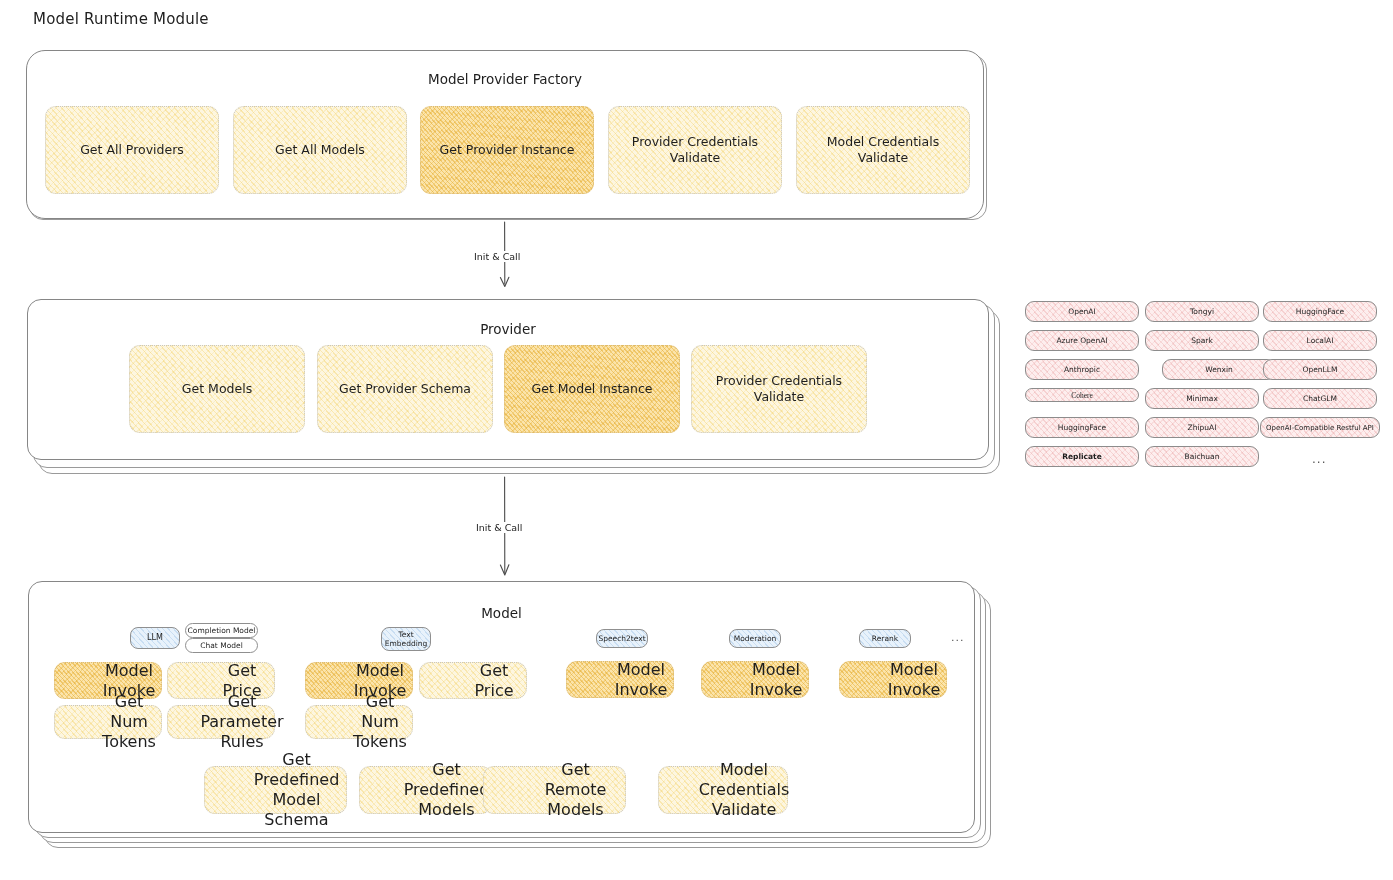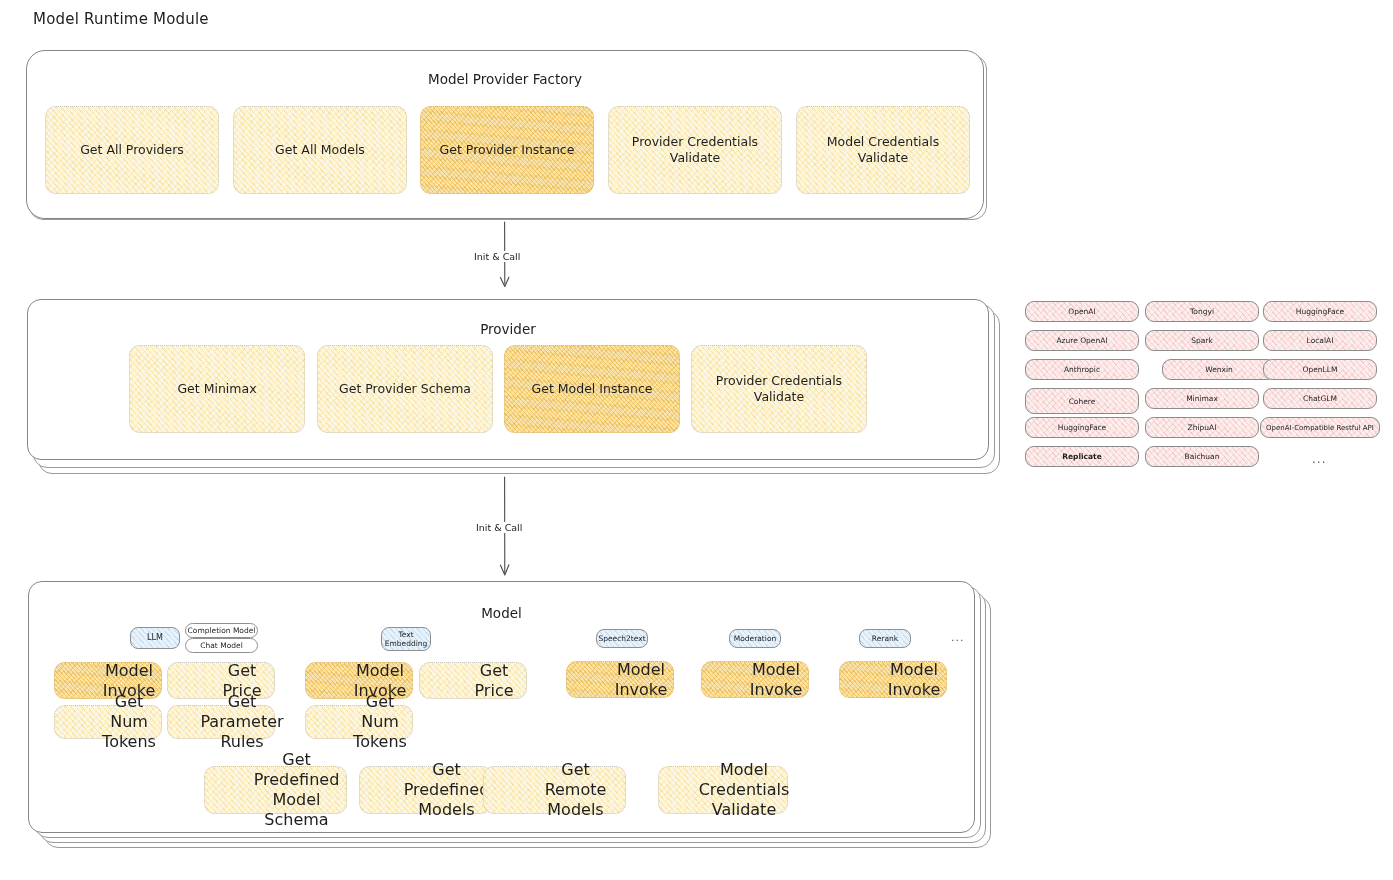--- a/index.html
+++ b/index.html
@@ -179,29 +179,29 @@
     </svg>
   </div>
   <div class="conn-label" style="left:471px; top:251px;">Init &amp; Call</div>
 
   <div class="stack-layer" style="left:38px; top:310px; width:962px; height:164px;"></div>
   <div class="stack-layer" style="left:33px; top:304px; width:962px; height:164px;"></div>
   <div class="sketch-panel" style="left:27px; top:299px; width:962px; height:161px; z-index:1;">
     <div class="panel-title" style="top:21px;">Provider</div>
   </div>
 
-  <div class="node" style="left:129px; top:345px; width:176px; height:88px;">Get Minimax</div>
+  <div class="node" style="left:129px; top:345px; width:176px; height:88px;">Get Models</div>
   <div class="node" style="left:317px; top:345px; width:176px; height:88px;">Get Provider Schema</div>
   <div class="node strong" style="left:504px; top:345px; width:176px; height:88px;">Get Model Instance</div>
   <div class="node" style="left:691px; top:345px; width:176px; height:88px;">Provider Credentials Validate</div>
 
   <div class="chip" style="left:1025px; top:301px; width:114px; height:21px;">OpenAI</div>
   <div class="chip" style="left:1025px; top:330px; width:114px; height:21px;">Azure OpenAI</div>
   <div class="chip" style="left:1025px; top:359px; width:114px; height:21px;">Anthropic</div>
-  <div class="chip" style="left:1025px; top:388px; width:114px; height:26px;">Cohere</div>
+  <div class="chip" style="left:1025px; top:388px; width:114px; height:14px;font-family:Liberation Serif, serif;">Cohere</div>
   <div class="chip" style="left:1025px; top:417px; width:114px; height:21px;">HuggingFace</div>
   <div class="chip" style="left:1025px; top:446px; width:114px; height:21px;font-weight:bold;">Replicate</div>
 
   <div class="chip" style="left:1145px; top:301px; width:114px; height:21px;">Tongyi</div>
   <div class="chip" style="left:1145px; top:330px; width:114px; height:21px;border-radius:9px;">Spark</div>
   <div class="chip" style="left:1145px; top:359px; width:114px; height:21px;margin-left:17px;">Wenxin</div>
   <div class="chip" style="left:1145px; top:388px; width:114px; height:21px;">Minimax</div>
   <div class="chip" style="left:1145px; top:417px; width:114px; height:21px;">ZhipuAI</div>
   <div class="chip" style="left:1145px; top:446px; width:114px; height:21px;">Baichuan</div>
 

